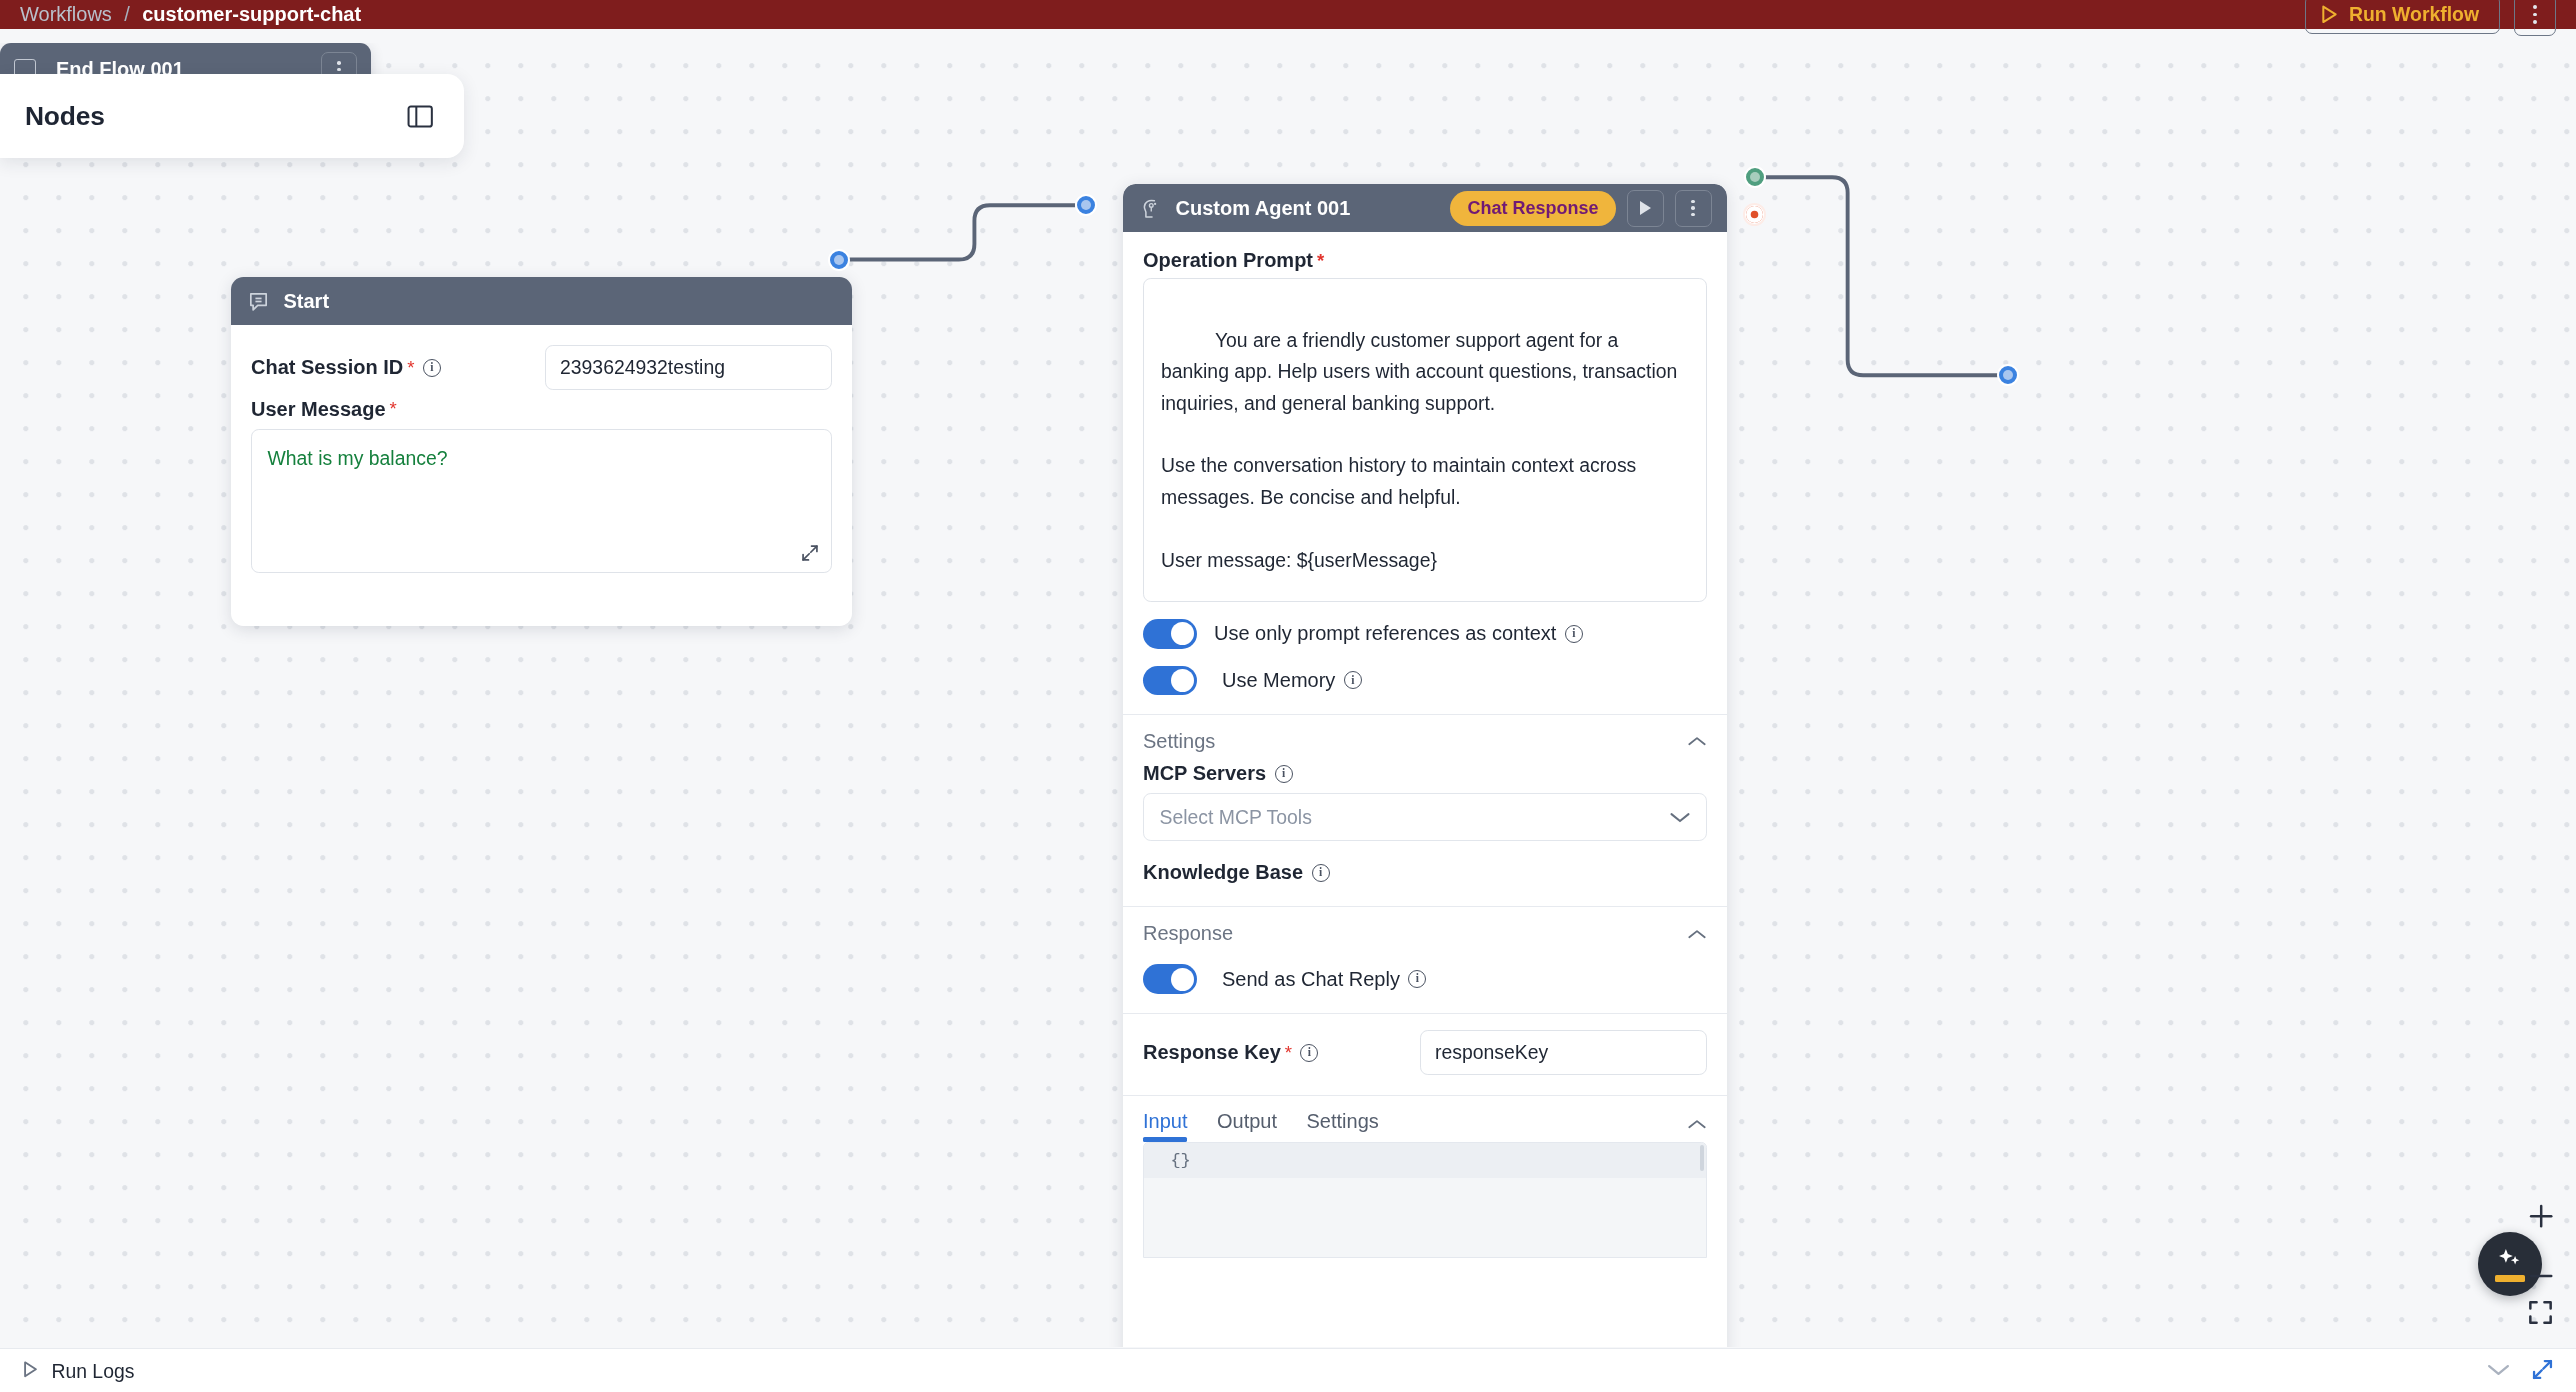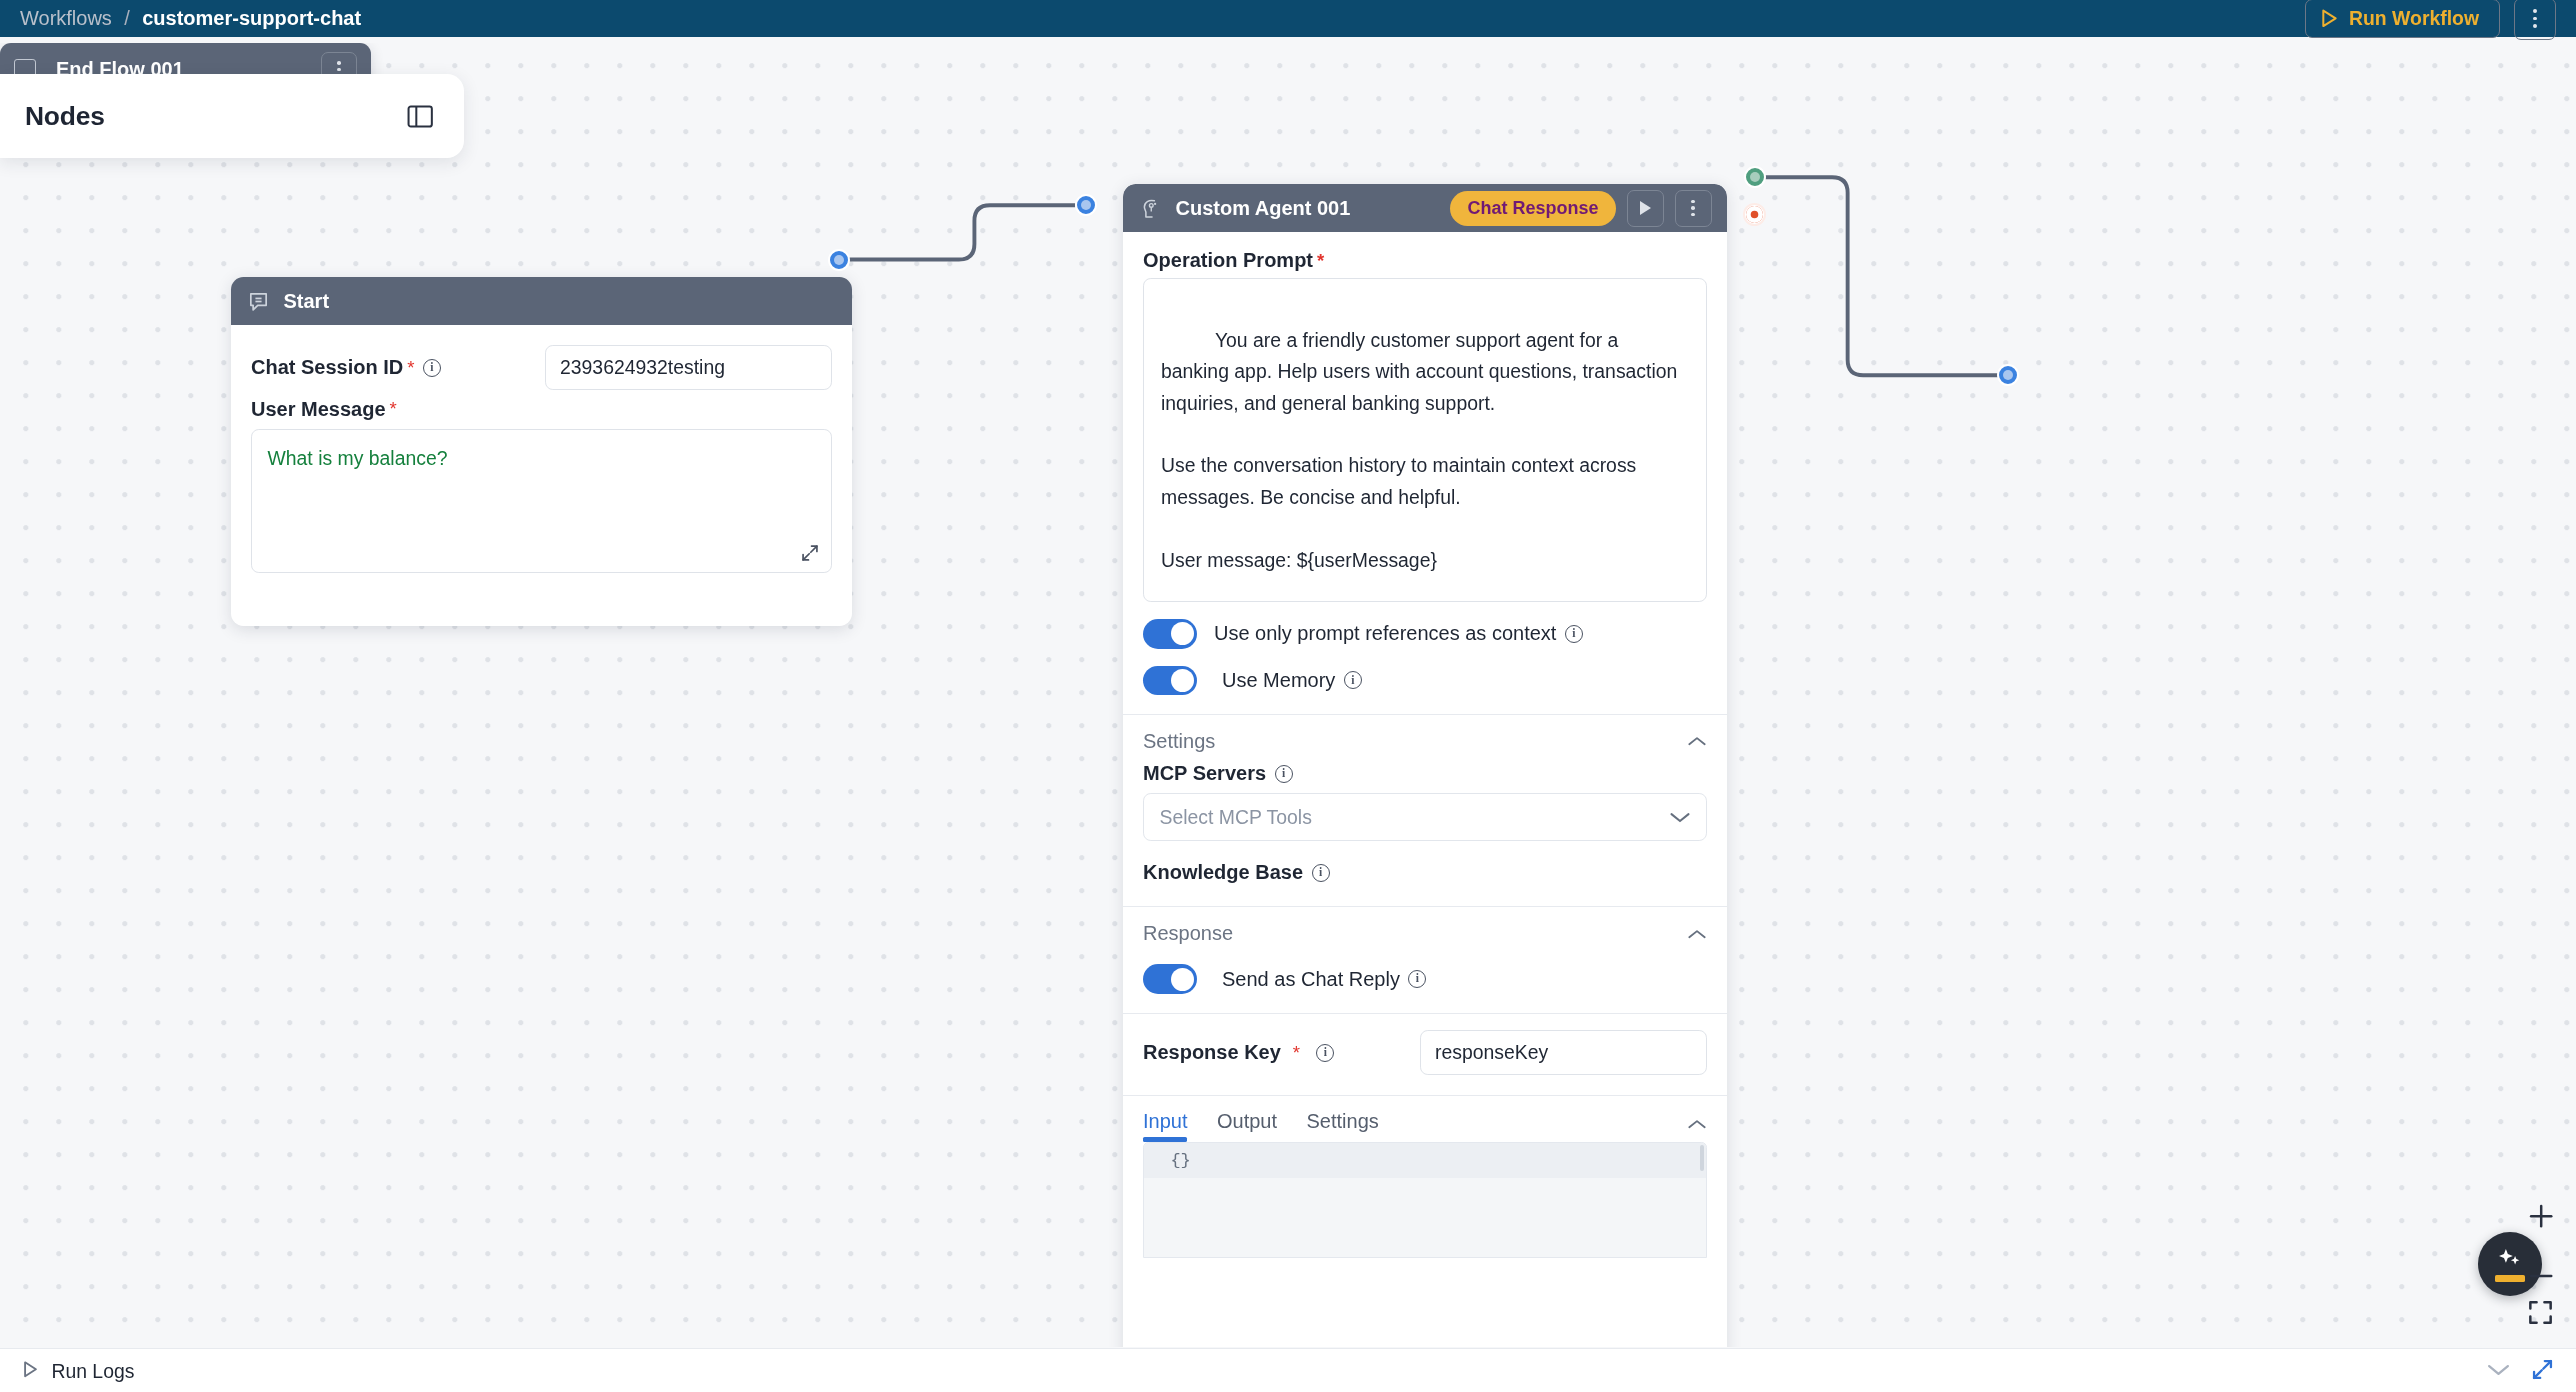--- a/index.html
+++ b/index.html
@@ -6,22 +6,22 @@
   html, body {
     width: 2576px; height: 1393px;
     font-family: "Liberation Sans", sans-serif;
     background: #f6f7f9;
     overflow: hidden;
   }
   .app { position: relative; width: 2576px; height: 1393px; }
 
   
   .topbar {
-    position: absolute; top: 0; left: 0; width: 2576px; height: 37px;
-    background: #0c4a6e; display: flex; align-items: center;
+    position: absolute; top: 0; left: 0; width: 2576px; height: 29px;
+    background: #7f1d1d; display: flex; align-items: center;
     padding: 0 20px; z-index: 60;
   }
   .crumb-root { color: #b9c0cb; font-size: 20px; }
   .crumb-sep { color: #a8b0bd; font-size: 20px; margin: 0 12.4px; }
   .crumb-current { color: #ffffff; font-size: 20px; font-weight: bold; }
   .topbar-right { margin-left: auto; display: flex; align-items: center; gap: 14px; }
   .run-btn {
     display: flex; align-items: center; gap: 11px;
     border: 0.8px solid #6d7787; border-radius: 7px;
     padding: 7px 20px 7px 15.5px; background: transparent;
@@ -167,21 +167,21 @@
   .chev-up { width: 20px; height: 12.4px; cursor: pointer; }
 
   .select-box {
     display: flex; align-items: center; border: 0.8px solid #e2e6ec;
     border-radius: 7.8px; height: 48px; padding: 0 15.5px; margin-top: 7.8px;
     cursor: pointer;
   }
   .select-ph { font-size: 19.4px; color: #8b94a3; }
   .chev-dn { margin-left: auto; width: 22px; height: 13.2px; }
 
-  .resp-key-row { display: flex; align-items: center; padding: 17px 20px 0 20px; gap: 8px; }
+  .resp-key-row { display: flex; align-items: center; padding: 17px 20px 0 20px; }
   #response-key-input { width: 287px; margin-left: auto; }
 
   .tabs-head { display: flex; align-items: flex-end; padding: 0 20px; position: relative; }
   .tab {
     font-size: 20px; color: #555e6d; padding: 0 0 9.3px 0; margin-right: 29.5px;
     cursor: pointer; position: relative;
   }
   .tab.active { color: #2f72d6; }
   .tab.active::after {
     content:""; position: absolute; left: 0; right: 0; bottom: 0;

